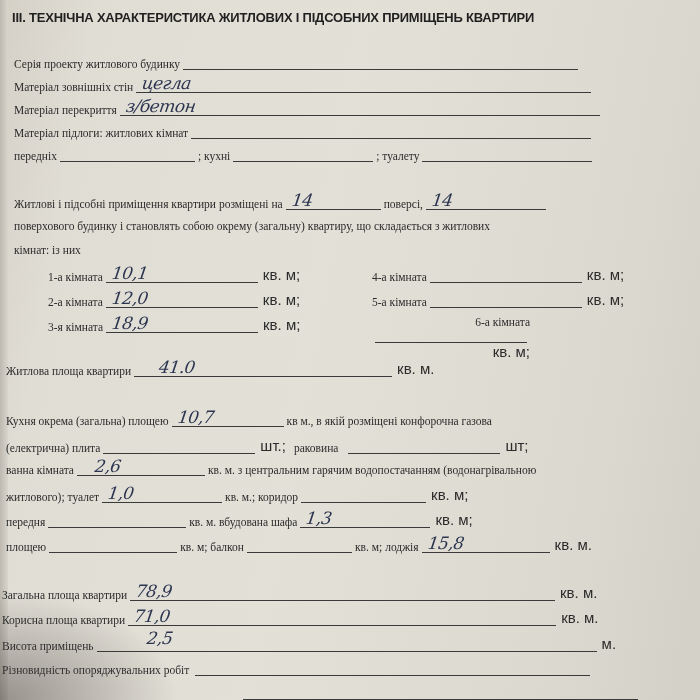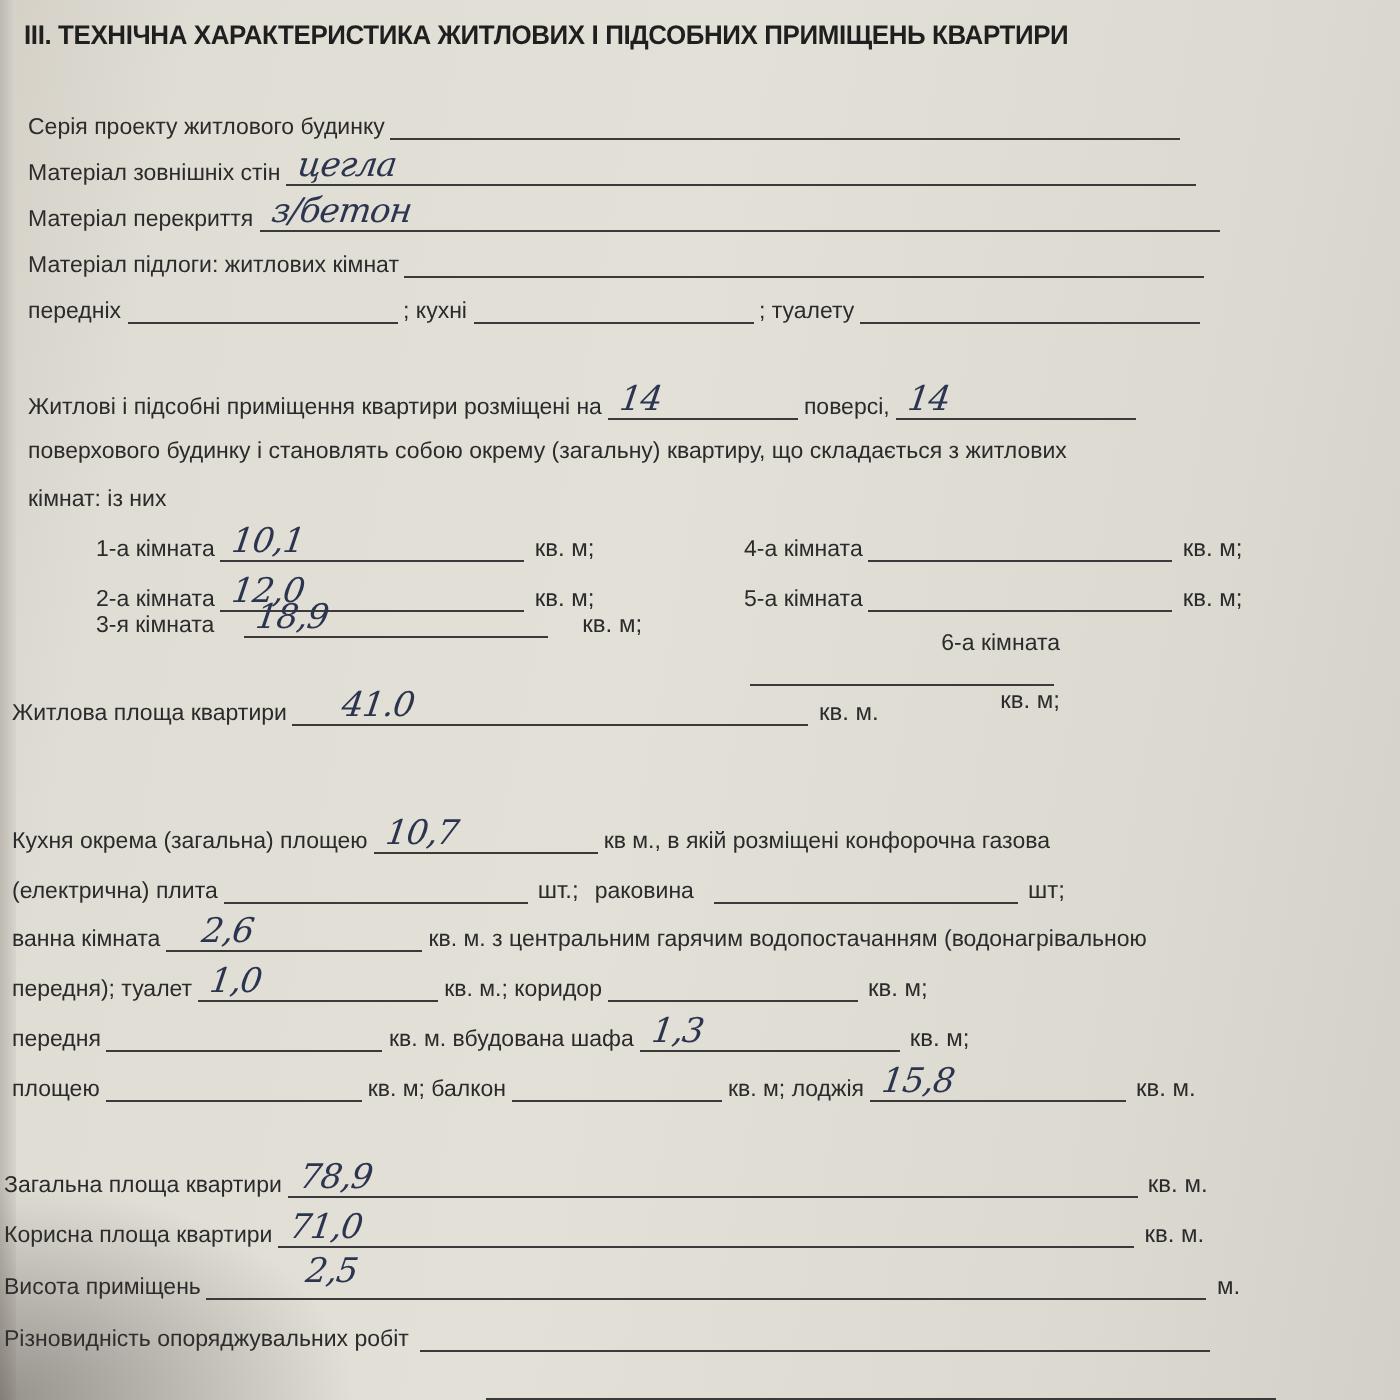--- a/index.html
+++ b/index.html
@@ -25,22 +25,22 @@
     }
     .title {
       position: absolute; left: 12px; top: 10px;
       font-size: 13.5px; font-weight: bold; letter-spacing: -0.2px; color: #1f1f1f;
       transform: scaleX(0.96); transform-origin: left;
     }
     .row {
       position: absolute; left: 14px;
       font-size: 11.5px; white-space: nowrap; display: flex; align-items: flex-end;
     }
-    .lbl { color: #2b2b2b; }
-    .unit { color: #2b2b2b; font-size: 12px; margin-left: 2px; }
+    .lbl { color: #2b2b2b; font-family: Liberation Serif, serif; }
+    .unit { color: #2b2b2b; font-size: 15px; margin-left: 2px; }
     .blank {
       position: relative; display: inline-block;
       border-bottom: 1px solid #3a3a3a; height: 14px; margin: 0 3px;
     }
     .hw {
       position: absolute; bottom: -1px; left: 6px;
       font-family: "DejaVu Serif", serif; font-style: italic;
       font-size: 17px; color: #2c3550; letter-spacing: -0.5px;
       transform: skewX(-8deg);
     }
@@ -115,21 +115,21 @@
       </span>
     <span class="unit">кв. м;</span>
   </div>
   <div class="row" style="top:291px; left:48px;">
     <span class="lbl">2-а кімната</span>
     <span class="blank" style="width:152px;">
         <span class="hw">12,0</span>
       </span>
     <span class="unit">кв. м;</span>
   </div>
-  <div class="row" style="top:304px; left:48px;gap:12px;">
+  <div class="row" style="top:316px; left:48px;">
     <span class="lbl">3-я кімната</span>
     <span class="blank" style="width:152px;">
         <span class="hw">18,9</span>
       </span>
     <span class="unit">кв. м;</span>
   </div>
 
   <div class="row" style="top:266px; left:372px;">
     <span class="lbl">4-а кімната</span>
     <span class="blank" style="width:152px;">
@@ -145,21 +145,21 @@
     <span class="unit">кв. м;</span>
   </div>
   <div class="row" style="top:316px; left:372px;flex-direction:column;">
     <span class="lbl">6-а кімната</span>
     <span class="blank" style="width:152px;">
         <span class="hw"></span>
       </span>
     <span class="unit">кв. м;</span>
   </div>
 
-  <div class="row" style="top:348px; left:6px;justify-content:center;">
+  <div class="row" style="top:360px; left:6px;justify-content:center;">
     <span class="lbl">Житлова площа квартири</span>
     <span class="blank" style="width:258px;">
         <span class="hw" style="left:25px;">41.0</span>
       </span>
     <span class="unit">кв. м.</span>
   </div>
 
   <div class="row" style="top:412px; left:6px;">
     <span class="lbl">Кухня окрема (загальна) площею</span>
     <span class="blank" style="width:112px;">
@@ -181,21 +181,21 @@
   </div>
 
   <div class="row" style="top:461px; left:6px;">
     <span class="lbl">ванна кімната</span>
     <span class="blank" style="width:128px;">
         <span class="hw" style="left:18px;">2,6</span>
       </span>
     <span class="lbl">кв. м. з центральним гарячим водопостачанням (водонагрівальною</span>
   </div>
   <div class="row" style="top:486px; left:6px;">
-    <span class="lbl">передня); туалет</span>
+    <span class="lbl">житлового); туалет</span>
     <span class="blank" style="width:120px;">
         <span class="hw">1,0</span>
       </span>
     <span class="lbl">кв. м.; коридор</span>
     <span class="blank" style="width:125px;">
         <span class="hw"></span>
       </span>
     <span class="unit">кв. м;</span>
   </div>
   <div class="row" style="top:511px; left:6px;">

